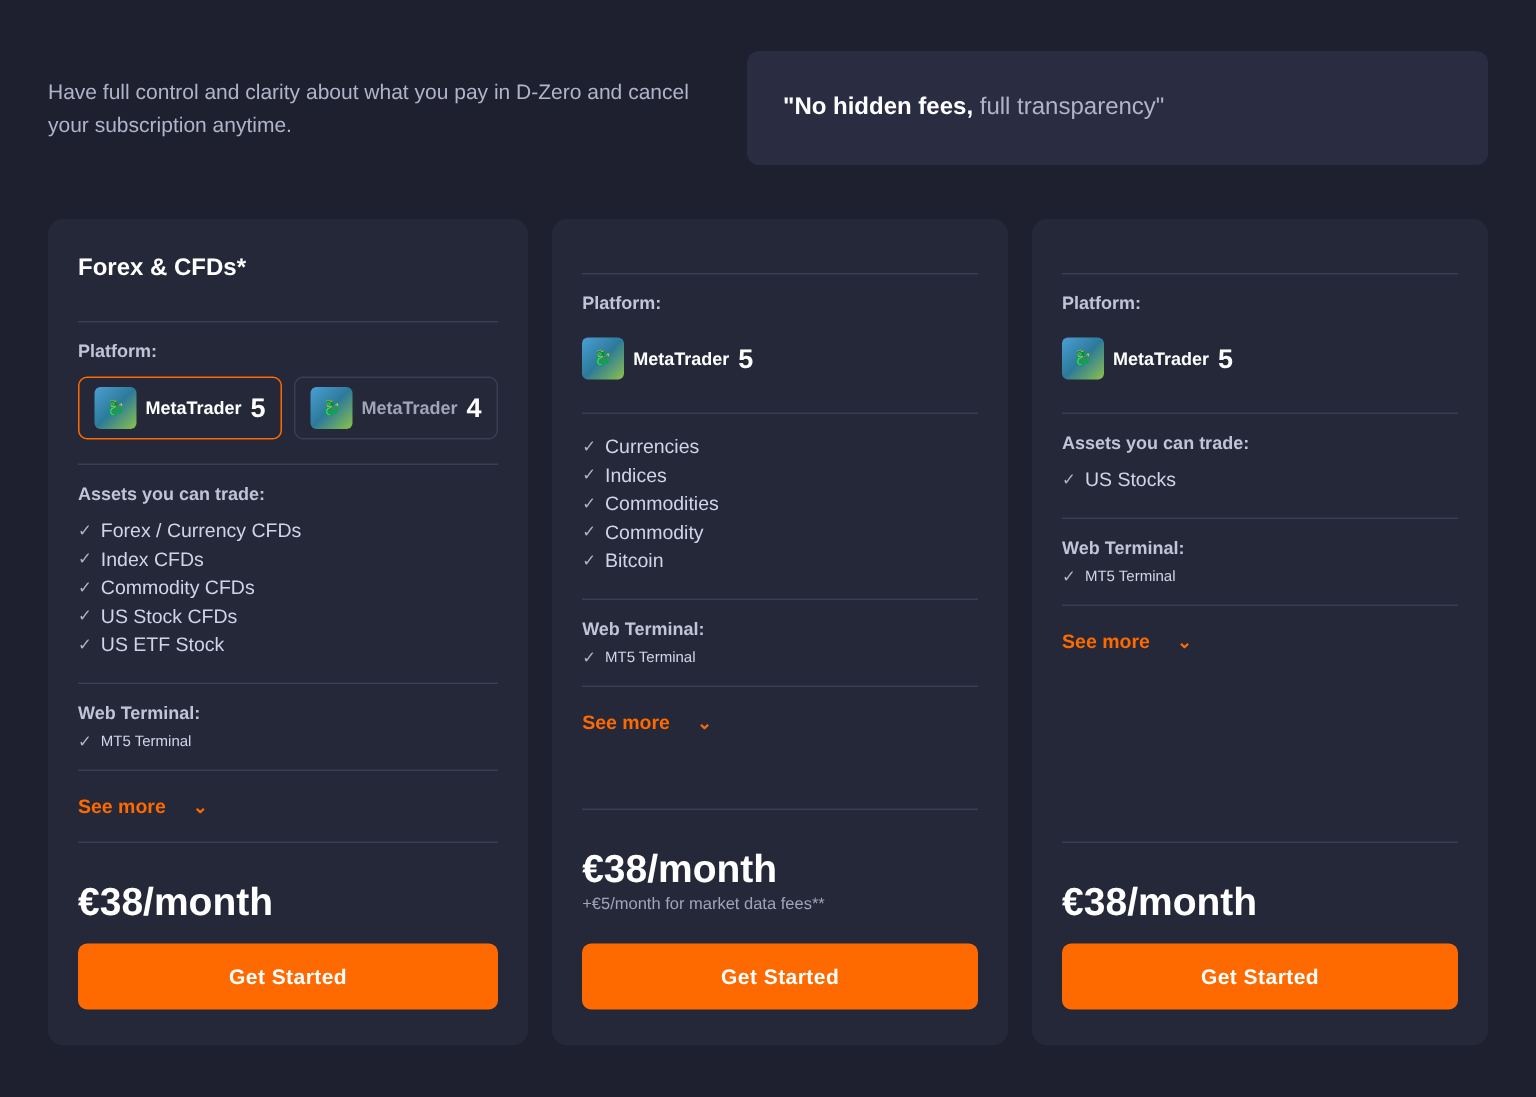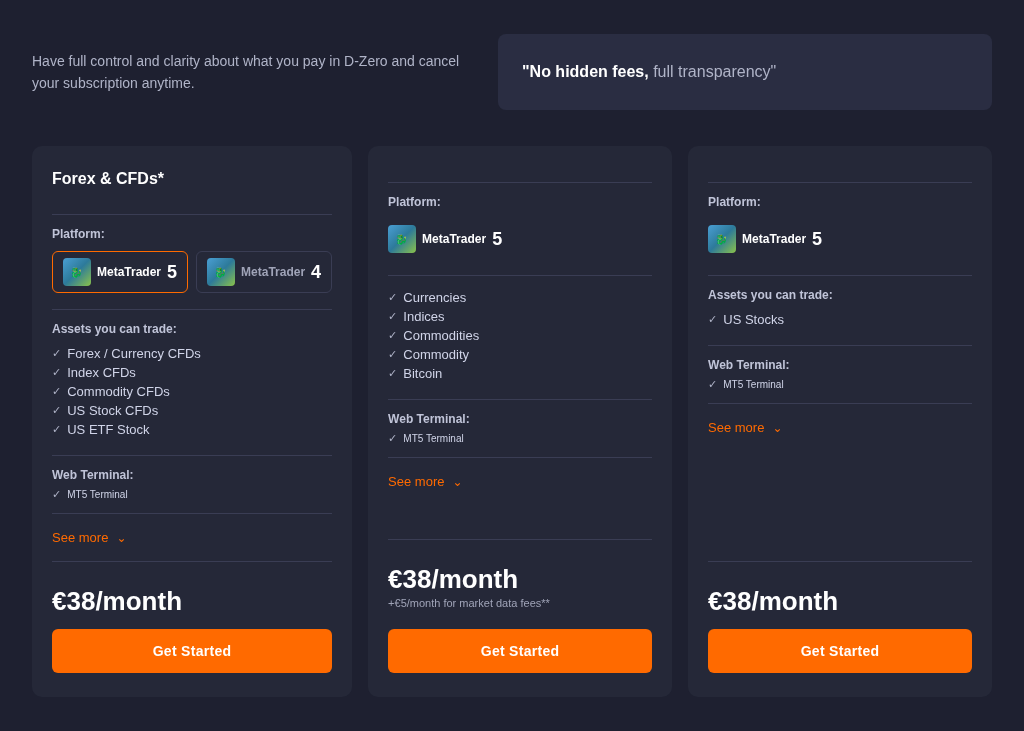--- a/index.html
+++ b/index.html
@@ -194,25 +194,25 @@
 
     .web-terminal-value::before {
       content: '✓';
       color: #b0b4c8;
       font-size: 11px;
     }
 
     .see-more {
       color: #ff6a00;
       font-size: 13px;
-      font-weight: 400;
+      font-weight: 700;
       cursor: pointer;
       display: flex;
       align-items: center;
-      gap: 8px;
+      gap: 18px;
       margin: 4px 0;
       background: none;
       border: none;
       padding: 0;
       text-align: center;
     }
 
     .see-more-arrow {
       font-size: 12px;
       color: #ff6a00;

